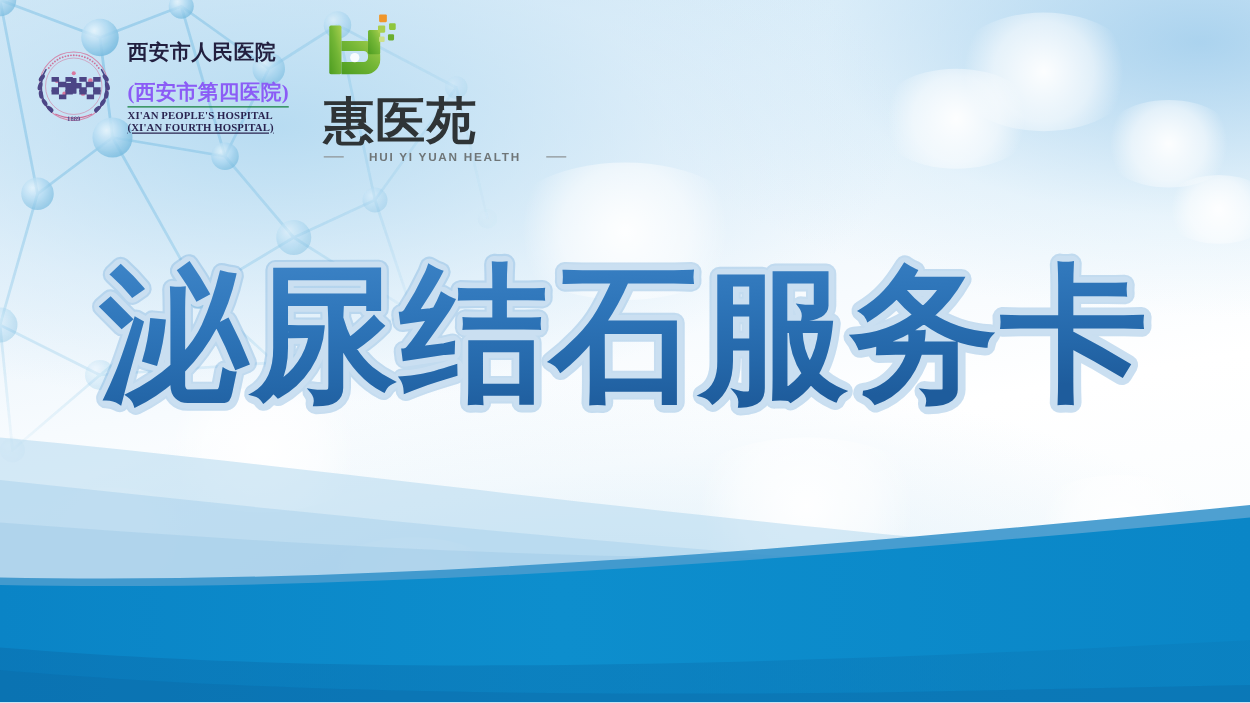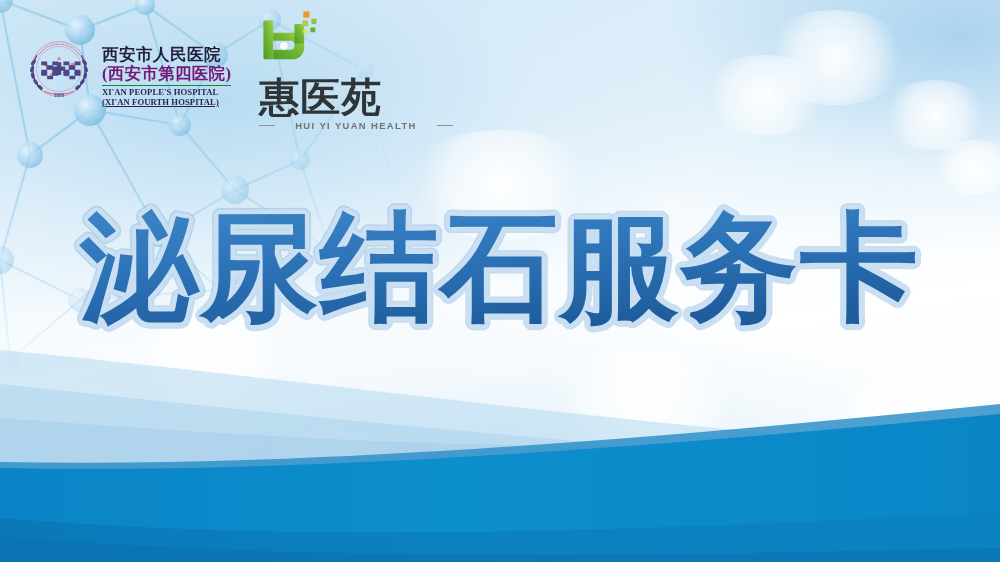--- a/index.html
+++ b/index.html
@@ -85,23 +85,23 @@
     font-size: 16.5px;
     font-weight: 700;
     color: #221f3f;
     letter-spacing: 0.5px;
     white-space: nowrap;
   }
   .hname-cn2 {
     font-family: "Liberation Serif", serif;
     font-size: 16.5px;
     font-weight: 700;
-    color: #701a75;
+    color: #8b5cf6;
     letter-spacing: 0.3px;
-    margin-top: 2px;
+    margin-top: 15px;
     white-space: nowrap;
   }
   .hname-en1, .hname-en2 {
     font-family: "Liberation Serif", serif;
     font-size: 8.6px;
     font-weight: 700;
     color: #2a2450;
     letter-spacing: 0.1px;
     white-space: nowrap;
     margin-top: 2px;

